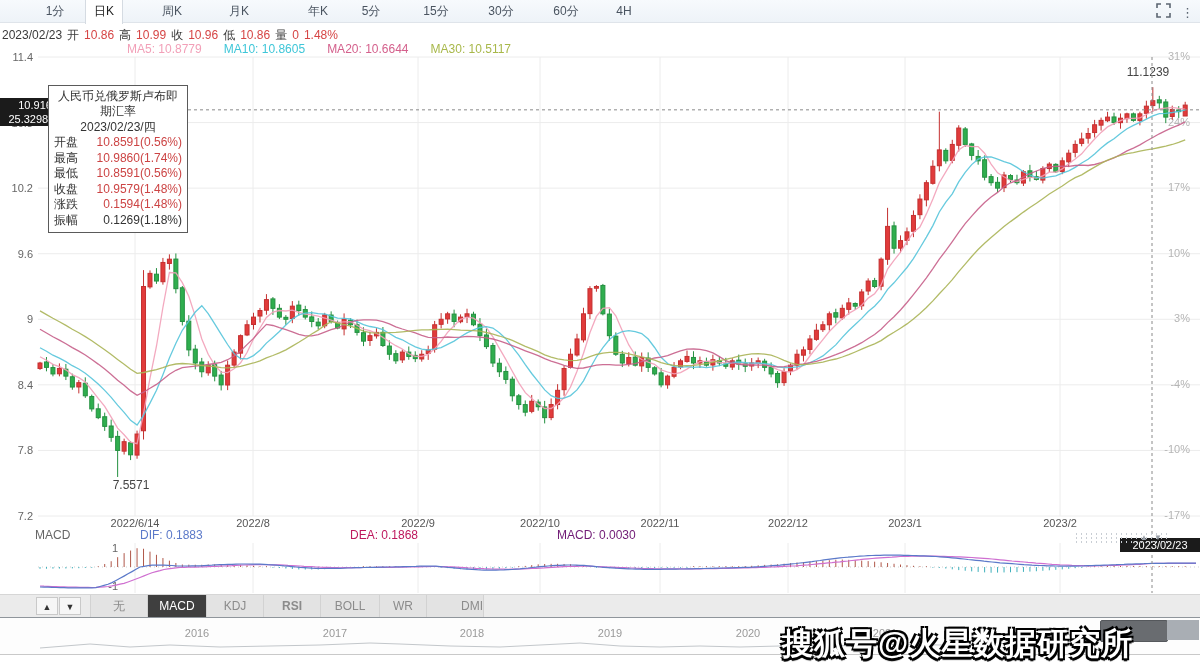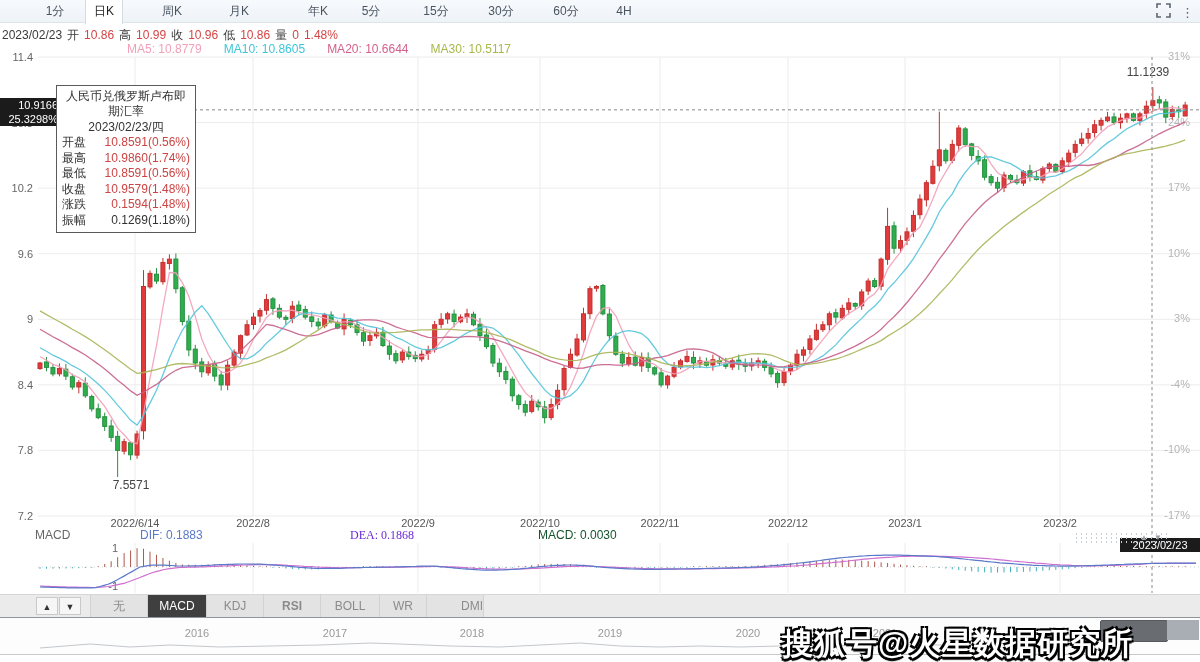--- a/index.html
+++ b/index.html
@@ -21,21 +21,21 @@
   .seg-value{color:#d64545;}
   #ma-line{position:absolute;left:127px;top:42px;height:15px;font-size:12px;white-space:nowrap;}
   #ma-line span{margin-right:22px;}
   
   #chart-svg{position:absolute;left:0;top:0;}
   
   #macd-header{position:absolute;left:0;top:528px;height:14px;font-size:12px;}
   #macd-header span{position:absolute;top:0;white-space:nowrap;}
   
   #tooltip{position:absolute;left:48px;top:85px;width:140px;background:#fff;border:1px solid #5a5a5a;
-    font-size:12px;color:#333;padding:3px 5px 4px 5px;box-sizing:border-box;margin-left:8px;}
+    font-size:12px;color:#333;padding:3px 5px 4px 5px;box-sizing:border-box;}
   #tooltip .tt-title{text-align:center;line-height:15px;}
   #tooltip .tt-date{text-align:center;line-height:16px;}
   .tt-row{display:flex;justify-content:space-between;line-height:15.5px;}
   .tt-row .v{color:#cc4444;}
   .tt-row.neutral .v{color:#333;}
   
   .badge{position:absolute;background:#1b1b1b;color:#fff;font-size:11px;line-height:14px;height:14px;}
   #price-badge{left:0;top:98px;width:58px;text-align:right;padding-right:3px;}
   #pct-badge{left:0;top:112px;width:58px;text-align:right;padding-right:3px;}
   #date-badge{left:1120px;top:538px;width:80px;text-align:center;}
@@ -709,22 +709,22 @@
       </g>
       <g>
         <line x1="38" y1="109.82871428571424" x2="1200" y2="109.82871428571424" stroke="#8a8a8a" stroke-dasharray="3,3"></line>
         <line x1="1152" y1="57" x2="1152" y2="593" stroke="#8a8a8a" stroke-dasharray="3,3"></line>
       </g>
     </svg>
 
   <div id="macd-header">
       <span style="left: 35px; color: rgb(102, 102, 102);">MACD</span>
       <span style="left: 140px; color: rgb(91, 121, 201);">DIF: 0.1883</span>
-      <span style="left: 350px; color: #6d28d9; font-family: Liberation Serif, serif;">DEA: 0.1868</span>
-      <span style="left: 538px; color: #14532d;">MACD: 0.0030</span>
+      <span style="left: 350px; color: #be185d;">DEA: 0.1868</span>
+      <span style="left: 557px; color: #701a75;">MACD: 0.0030</span>
     </div>
 
   <div id="price-badge" class="badge">10.9166</div>
   <div id="pct-badge" class="badge">25.3298%</div>
   <div id="date-badge" class="badge">2023/02/23</div>
 
   <div id="mini-zoom">
     <span class="tri" style="left:66px">▲</span>
     <span class="tri" style="left:80px">▼</span>
   </div>

